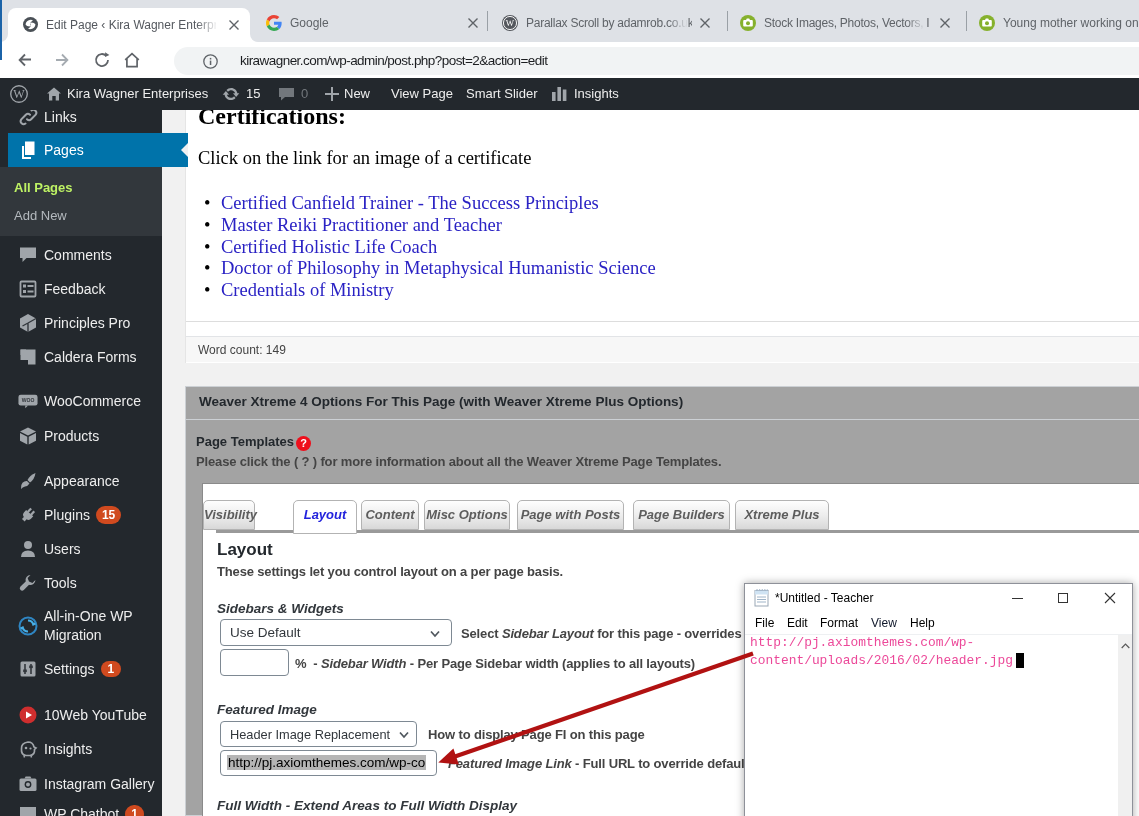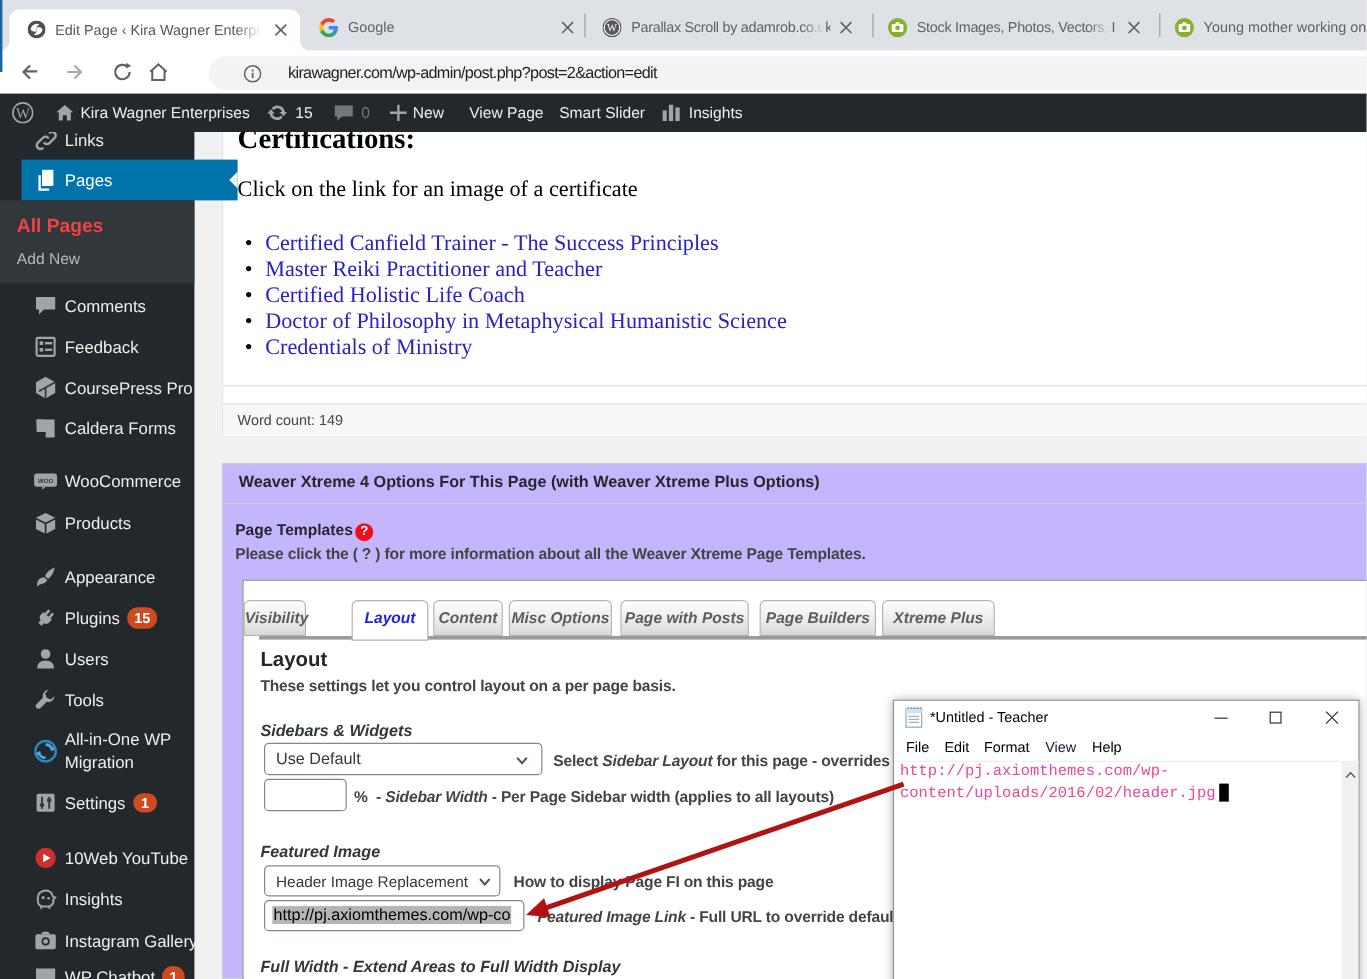--- a/index.html
+++ b/index.html
@@ -17,34 +17,34 @@
   
   #toolbar { left:0; top:42px; width:1139px; height:36px; background:#fff; z-index:30; }
   #omnibox { left:174px; top:47px; width:965px; height:28px; background:#f1f3f4; border-radius:14px 0 0 14px; z-index:31; }
 
   
   #adminbar { left:0; top:78px; width:1139px; height:32px; background:#23282d; z-index:50; color:#eee; font-size:13px; }
   #adminbar .it { position:absolute; top:0; height:32px; line-height:32px; white-space:nowrap; }
 
   
   #sidebar { left:0; top:110px; width:162px; height:706px; background:#23282d; z-index:40; }
-  .mi { position:absolute; left:18px; width:180px; height:34px; color:#eee; font-size:14px;text-decoration:underline; }
+  .mi { position:absolute; left:8px; width:180px; height:34px; color:#eee; font-size:14px;text-decoration:underline; }
   .mi .lbl { position:absolute; left:36px; top:50%; transform:translateY(-50%); white-space:nowrap; }
   .mi .ic { position:absolute; left:10px; top:50%; transform:translateY(-50%); width:20px; height:20px; }
   .badge { display:inline-block; background:#d04a1f; color:#fff; font-size:12px; font-weight:bold; border-radius:10px; padding:2px 6px; vertical-align:1px; margin-left:6px; }
 
   
   #content { left:162px; top:110px; width:977px; height:706px; background:#f1f1f1; z-index:1; }
 
   
   #editor { position:absolute; left:23px; top:0; width:954px; height:253px; background:#fff; border-left:1px solid #e5e5e5; }
   .serif { font-family:"Liberation Serif",serif; }
 
   
-  #weaver { position:absolute; left:23px; top:276px; width:954px; height:430px; background:#c4b5fd; border:1px solid #ccd0d4; border-right:none; }
+  #weaver { position:absolute; left:23px; top:276px; width:954px; height:430px; background:#a3a3a3; border:1px solid #ccd0d4; border-right:none; }
 
   
   .wsel, .winp { position:absolute; background:#fff; border:1px solid #7e8993; border-radius:4px; height:27px; font-size:13.5px; color:#32373c; }
   .chev { position:absolute; width:10px; height:10px; }
   .lbl-bi { font-weight:bold; font-style:italic; color:#32373c; font-size:13.5px; }
   .desc { font-size:13px; letter-spacing:-0.15px; color:#444;font-weight:bold; }
 
   
   .wtab { position:absolute; top:16px; height:30px; border:1px solid #b3b3b3; border-radius:5px 5px 0 0; background:linear-gradient(#fefefe 0%,#ececec 55%,#d8d8d8 100%); font-weight:bold; font-style:italic; font-size:13px; color:#5d5d5d; text-align:center; }
   .wtab span { display:inline-block; margin-top:6px; }
@@ -196,21 +196,21 @@
     <div class="mi" style="top:23px;height:34px;background:#0073aa;color:#fff">
       <svg class="ic" viewBox="0 0 20 20">
           <path d="M4 6 V19 H13 V17 H6 V6z" fill="#fff"></path>
           <rect x="7" y="1.5" width="9.5" height="13.5" fill="#fff"></rect>
         </svg>
       <span class="lbl">Pages</span>
       <div style="position:absolute;right:0;top:50%;transform:translateY(-50%);width:0;height:0;border-top:7px solid transparent;border-bottom:7px solid transparent;border-right:7px solid #f1f1f1"></div>
     </div>
 
     <div class="abs" style="left:0;top:57px;width:162px;height:69px;background:#32373c"></div>
-    <div class="abs" style="left:14px;top:70px;font-size:16px;color:#ef4444;font-weight:bold;z-index:2">All Pages</div>
+    <div class="abs" style="left:14px;top:70px;font-size:13px;color:#bef264;font-weight:bold;z-index:2">All Pages</div>
     <div class="abs" style="left:14px;top:98px;font-size:13px;color:#b4b9be;z-index:2">Add New</div>
 
     <div class="mi" style="top:128px">
       <svg class="ic" viewBox="0 0 20 20">
           <path d="M2 2.5 H18 V13 H8.5 L4.5 17 V13 H2z" fill="#a0a5aa"></path>
         </svg>
       <span class="lbl">Comments</span>
     </div>
 
     <div class="mi" style="top:162px">
@@ -222,21 +222,21 @@
           <rect x="9.5" y="11.5" width="6" height="2" fill="#a0a5aa"></rect>
         </svg>
       <span class="lbl">Feedback</span>
     </div>
 
     <div class="mi" style="top:196px">
       <svg class="ic" viewBox="0 0 20 20">
           <path d="M10 1 L18 5.5 V14.5 L10 19 L2 14.5 V5.5z" fill="#a0a5aa"></path>
           <path d="M10 10 L18 5.5 M10 10 V19 M10 10 L4.5 13" stroke="#32373c" stroke-width="1.4" fill="none"></path>
         </svg>
-      <span class="lbl">CoursePress Pro</span>
+      <span class="lbl">Principles Pro</span>
     </div>
 
     <div class="mi" style="top:230px">
       <svg class="ic" viewBox="0 0 20 20">
           <path d="M2.5 2.5 H17.5 V17.5 H10 V13 H2.5z" fill="#a0a5aa"></path>
           <path d="M2.5 2.5 H8 V8 H2.5z" fill="#a0a5aa"></path>
         </svg>
       <span class="lbl">Caldera Forms</span>
     </div>
 

